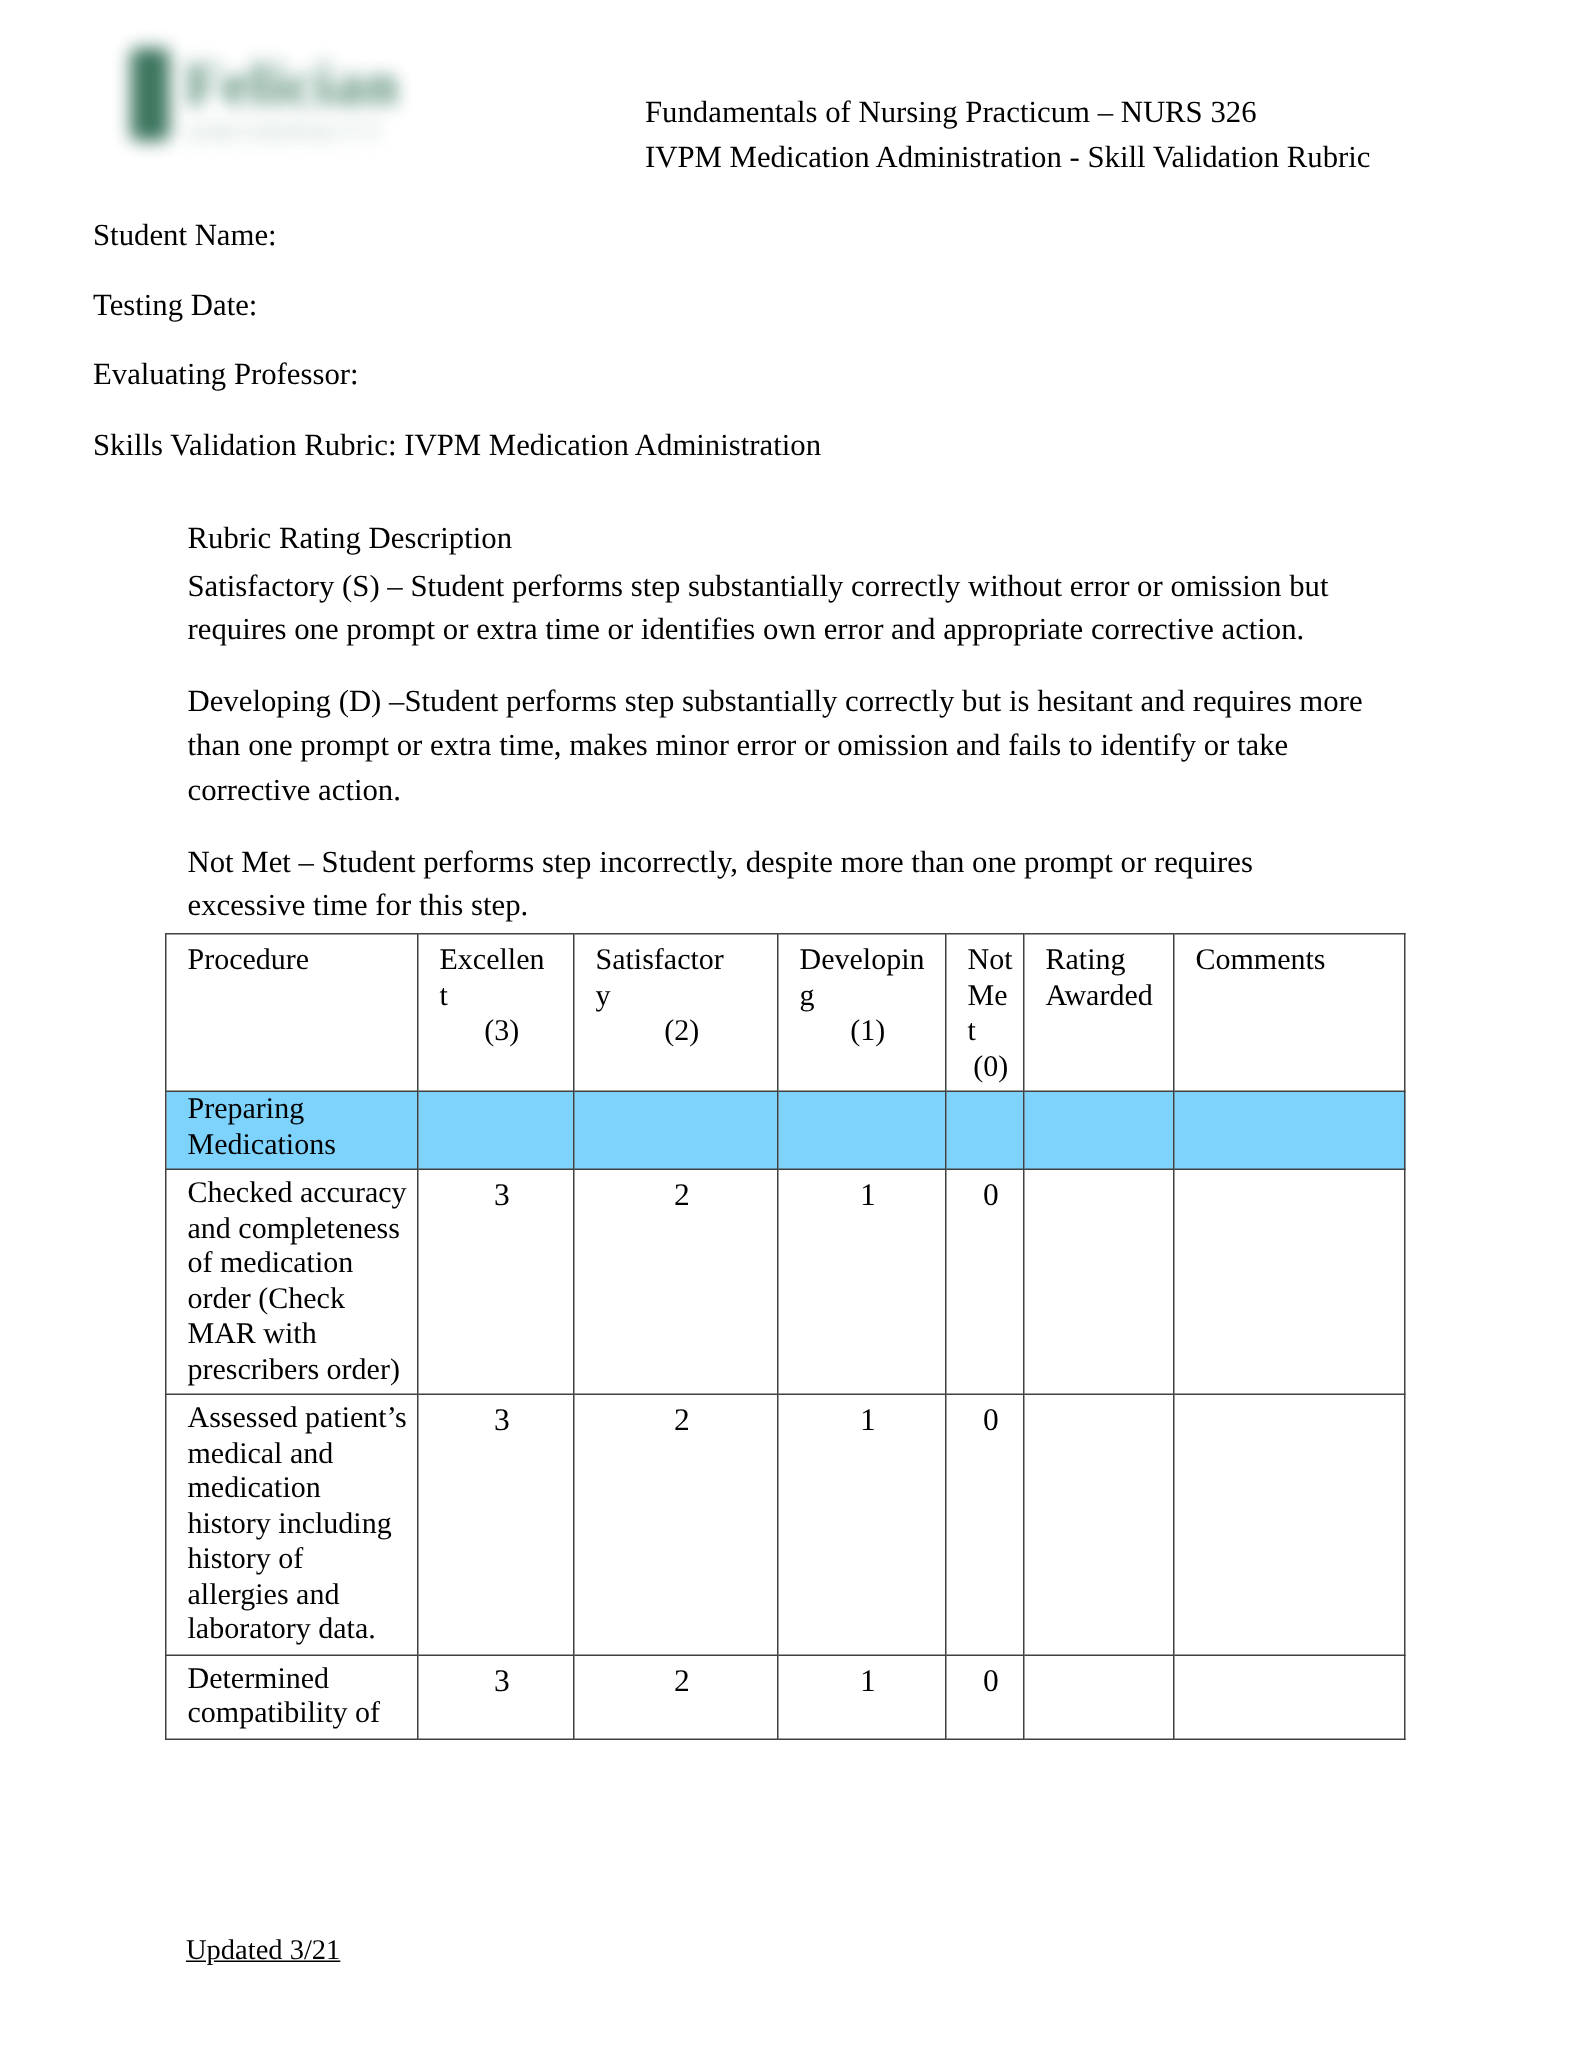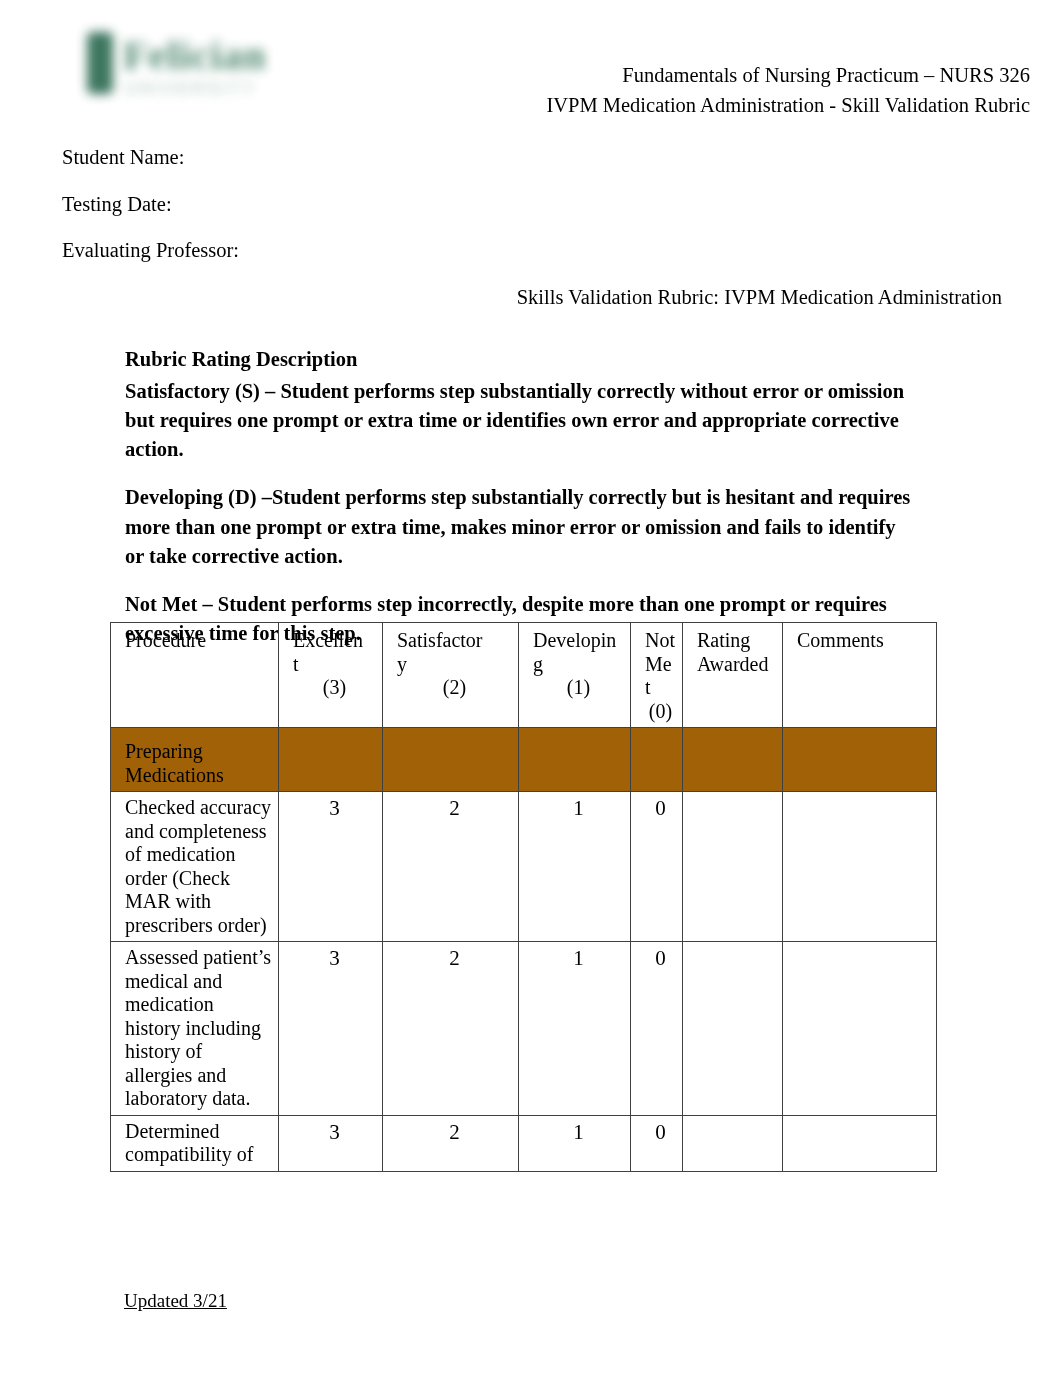--- a/index.html
+++ b/index.html
@@ -70,21 +70,21 @@
     letter-spacing: 3px;
     color: #9dbcae;
     white-space: nowrap;
   }
 
   .header-titles {
     position: absolute;
     left: 430px;
     top: 60px;
     width: 600px;
-    text-align: right;
+    text-align: left;
     font-size: 20.5px;
     line-height: 1.48;
   }
 
   
   .info-block {
     position: absolute;
     left: 62px;
     top: 146px;
     width: 600px;
@@ -94,39 +94,38 @@
     margin-bottom: 23.5px;
     white-space: nowrap;
   }
 
   
   .doc-subtitle {
     position: absolute;
     left: 62px;
     top: 286px;
     width: 940px;
-    text-align: right;
+    text-align: left;
     font-size: 20.5px;
   }
 
   
   .rubric-desc {
     position: absolute;
     left: 125px;
     top: 345px;
     width: 790px;
     font-size: 20.5px;
     line-height: 1.42;
   }
   .rubric-desc .heading {
     margin: 0 0 3px 0;
   }
   .rubric-desc p {
     margin: 0 0 19px 0;
-    font-weight: bold;
   }
 
   
   .rubric-table-wrap {
     position: absolute;
     left: 110px;
     top: 622px;
     width: 826px;
   }
   table.rubric {
@@ -156,23 +155,23 @@
     padding-top: 6px;
   }
   .hdr-stack { display: block; }
   .hdr-score-center { display: block; text-align: center; }
   .hdr-exc { text-align: center; }
   .hdr-exc .line1,
   .hdr-exc .line2 { display: block; text-align: left; }
 
   
   tr.section td {
-    background: #a16207;
+    background: #7dd3fc;
     height: 44px;
-    padding-top: 12px;
+    padding-top: 0;
   }
   tr.section td.sec-label { font-size: 20px; }
 
   
   td.score { text-align: center; padding-left: 0; padding-right: 0; font-size: 21px; }
   td.score-dev { text-align: center; padding-left: 0; padding-right: 0; font-size: 21px; }
   td.score-not { text-align: center; padding-left: 0; padding-right: 0; font-size: 21px; }
 
   tr.data td { padding-top: 4px; }
 

